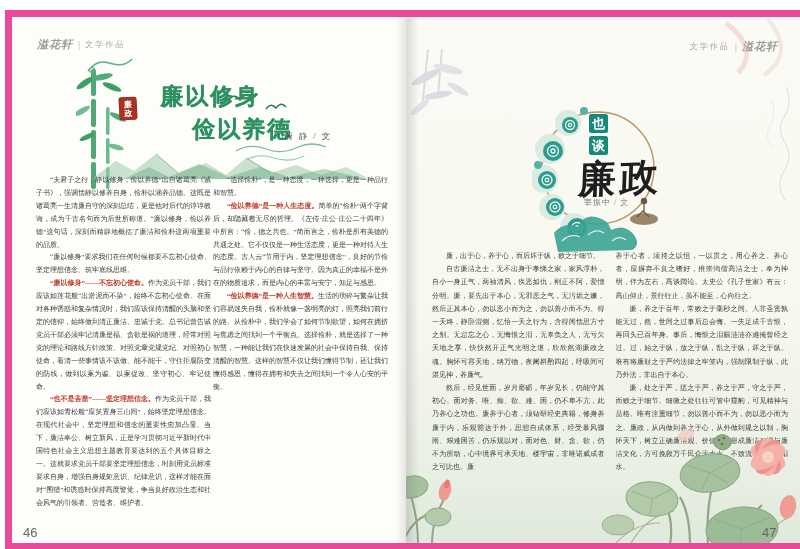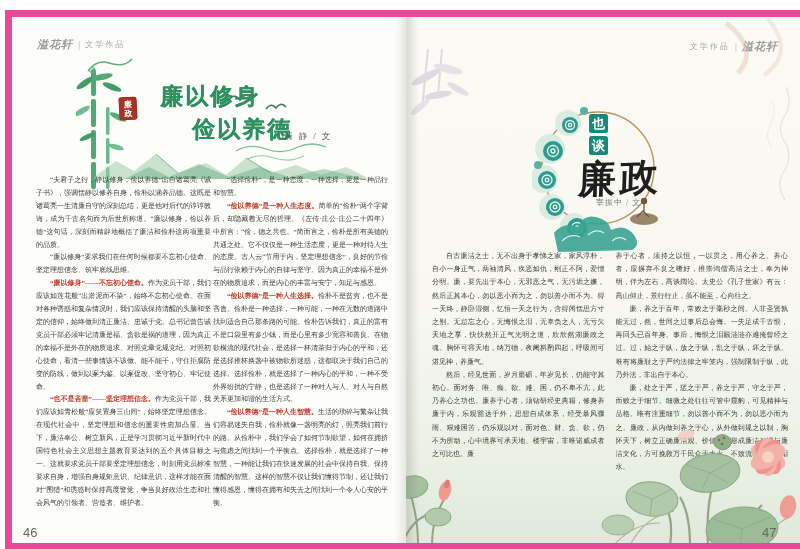--- a/index.html
+++ b/index.html
@@ -47,21 +47,21 @@
   .pn-right{left:356px;top:508px;}
   
   .emblem-svg{position:absolute;left:126px;top:78px;}
   .vbox{position:absolute;width:19px;height:19px;background:#17897b;border-radius:2.5px;
       display:flex;align-items:center;justify-content:center;color:#fff;
       font-size:13px;font-weight:bold;}
   .vb1{left:183px;top:97px;}
   .vb2{left:183px;top:119px;}
   .main-title{position:absolute;left:172px;top:136px;font-size:38px;font-weight:bold;
       color:#1e1e1e;letter-spacing:4px;white-space:nowrap;transform:skewX(-4deg) rotate(-2deg);}
-  .author-right{position:absolute;left:190px;top:180px;font-size:8px;color:#7c7c7c;
+  .author-right{position:absolute;left:178px;top:180px;font-size:8px;color:#7c7c7c;
       letter-spacing:1px;white-space:nowrap;}
   .deco{position:absolute;pointer-events:none;}
 </style>
 </head>
 <body>
 
 <div class="spread">
 
   <div class="page left">
 
@@ -114,27 +114,26 @@
     </div>
 
     <div class="title-line t1">廉以修身</div>
     <div class="title-line t2">俭以养德</div>
     <div class="author-left">清 静 / 文</div>
 
     <div class="cols cols-left">
       <div class="col">
           <p class="para"><span>“夫君子之行，静以修身，俭以养德”出自诸葛亮《诫子书》，强调恬静以修养自身，俭朴以涵养品德。这既是诸葛亮一生清廉自守的深刻总结，更是他对后代的谆谆教诲，成为千古名句而为后世所称道。“廉以修身，俭以养德”这句话，深刻而精辟地概括了廉洁和俭朴这两项重要的品质。</span></p>
           <p class="para"><span>“廉以修身”要求我们在任何时候都要不忘初心使命、坚定理想信念、筑牢底线思维。</span></p>
-          <p class="para"><span class="lead">“廉以修身”——不忘初心使命。</span><span>作为党员干部，我们应该如莲花般“出淤泥而不染”，始终不忘初心使命。在面对各种诱惑和复杂情况时，我们应该保持清醒的头脑和坚定的信仰，始终做到清正廉洁、忠诚于党。总书记曾告诫党员干部必须牢记清廉是福、贪欲是祸的道理，因为真正的幸福不是外在的物质追求、对照党章党规党纪、对照初心使命，看清一些事情该不该做、能不能干，守住拒腐防变的防线，做到以案为鉴、以案促改、坚守初心、牢记使命。</span></p>
+          <p class="para"><span class="lead">“廉以修身”——不忘初心使命。</span><span>作为党员干部，我们应该如莲花般“出淤泥而不染”，始终不忘初心使命。在面对各种诱惑和复杂情况时，我们应该保持清醒的头脑和坚定的信仰，始终做到清正廉洁、忠诚于党。总书记曾告诫党员干部必须牢记清廉是福、贪欲是祸的道理，经常对照党的理论和路线方针政策、对照党章党规党纪、对照初心使命，看清一些事情该不该做、能不能干，守住拒腐防变的防线，做到以案为鉴、以案促改、坚守初心、牢记使命。</span></p>
           <p class="para"><span class="lead">“也不是吝啬”——坚定理想信念。</span><span>作为党员干部，我们应该如青松般“应笑置身三山间”，始终坚定理想信念。在现代社会中，坚定理想和信念的重要性愈加凸显。当下，廉洁奉公、树立新风，正是学习贯彻习近平新时代中国特色社会主义思想主题教育要达到的五个具体目标之一。这就要求党员干部要坚定理想信念，时刻用党员标准要求自身，增强自身规矩意识、纪律意识，这样才能在面对“围猎”和诱惑时保持高度警觉，争当良好政治生态和社会风气的引领者、营造者、维护者。</span></p>
         </div>
       <div class="col">
           <p class="para"><span>“选择俭朴”，是一种态度，一种选择，更是一种品行和智慧。</span></p>
           <p class="para"><span class="lead">“俭以养德”是一种人生态度。</span><span>简单的“俭朴”两个字背后，却隐藏着无尽的哲理。《左传·庄公·庄公二十四年》中所言：“俭，德之共也。”简而言之，俭朴是所有美德的共通之处。它不仅仅是一种生活态度，更是一种对待人生的态度。古人云“节用于内，坚定理想信念”，良好的节俭与品行依赖于内心的自律与坚守。因为真正的幸福不是外在的物质追求，而是内心的丰富与安宁，知足与感恩。</span></p>
-          <p class="para"><span class="lead">“俭以养德”是一种人生选择。</span><span>俭朴不是贫穷，也不是吝啬。俭朴是一种选择，一种可能，一种在无数的道路中找到适合自己那条路的可能。俭朴告诉我们，真正的富有不是口袋里有多少钱，而是心里有多少宽容和善良。在物欲横流的现代社会，是选择一杯清茶归于内心的平和，还是选择推杯换盏中被物欲所迷惑，这都取决于我们自己的选择。选择俭朴，就是选择了一种内心的平和，一种不受外界纷扰的宁静，也是选择了一种对人与人、对人与自然关系更加和谐的生活方式。</span></p>
           <p class="para"><span class="lead">“俭以养德”是一种人生智慧。</span><span>生活的琐碎与繁杂让我们容易迷失自我，俭朴就像一盏明亮的灯，照亮我们前行的路。从俭朴中，我们学会了如何节制欲望，如何在拥挤与焦虑之间找到一个平衡点。选择俭朴，就是选择了一种智慧，一种能让我们在快速发展的社会中保持自我、保持清醒的智慧。这样的智慧不仅让我们懂得节制，还让我们懂得感恩，懂得在拥有和失去之间找到一个令人心安的平衡。</span></p>
         </div>
     </div>
 
     <div class="pagenum pn-left">46</div>
   </div>
 
   <div class="page right">
 
     <div class="hdr hdr-right">
@@ -194,20 +193,21 @@
       <circle cx="112" cy="106" r="3.2" fill="#6d5a3e"></circle>
     </svg>
 
     <div class="vbox vb1">也</div>
     <div class="vbox vb2">谈</div>
     <div class="main-title">廉政</div>
     <div class="author-right">宰振中 / 文</div>
 
     <div class="cols cols-right">
       <div class="col">
+          <p class="para"><span>廉，出于心，养于心，而后坏于纵，败之于细节。</span></p>
           <p class="para"><span>自古廉洁之士，无不出身于孝悌之家，家风淳朴，自小一身正气，两袖清风，疾恶如仇，刚正不阿，爱憎分明。廉，要先出于本心，无邪恶之气，无污垢之嫌，然后正其本心，勿以恶小而为之，勿以善小而不为。得一天终，静卧湿侧，忆悟一天之行为，含得闲恬思方寸之别。无怠忘之心，无悔恨之泪，无辜负之人，无亏欠天地之享，快快然开正气光明之道，欣欣然湖廉政之魂。胸怀可容天地，纳万物，夜阑斟酌四起，呼吸间可湛见神，养廉气。</span></p>
           <p class="para"><span>然后，经见世面，岁月磨砺，年岁见长，仍能守其初心。面对务、唯、痴、欲、难、困，仍不卑不亢，此乃养心之功也。廉养于心者，须钻研经史典籍，修身养廉于内，乐观豁达于外，思想自成体系，经受暴风骤雨、艰难困苦，仍乐观以对，面对色、财、贪、欲，仍不为所动，心中境界可承天地、楼宇宙，非唯诺威成者之可比也。廉</span></p>
         </div>
       <div class="col">
           <p class="para noindent"><span>养于心者，须持之以恒，一以贯之，用心养之。养心者，应摒弃不良之嗜好，推崇鸿儒高洁之士，奉为神明，伴为左右，高谈阔论。太史公《孔子世家》有云：高山仰止，景行行止，虽不能至，心向往之。</span></p>
           <p class="para"><span>廉，养之于百年，常败之于毫秒之间。人非圣贤孰能无过，然，世间之过事后总会悔。一失足成千古恨，再回头已百年身。事后，悔恨之泪眼涟涟亦难掩曾经之过。过，始之于纵，放之于纵，乱之于纵，坏之于纵。唯有将廉耻之于严约法律之牢笼内，强制限制于纵，此乃外法，非出自于本心。</span></p>
           <p class="para"><span>廉，处之于严，惩之于严，养之于严，守之于严，而败之于细节。细微之处往往可管中窥豹，可见精神与品格。唯有注重细节，勿以善小而不为，勿以恶小而为之。廉政，从内做到养之于心，从外做到规之以制，胸怀天下，树立正确廉洁观、价值观，形成廉洁习惯与廉洁文化，方可挽救万千民众于水火，不致流下悔恨之泪水。</span></p>
         </div>
     </div>
 

